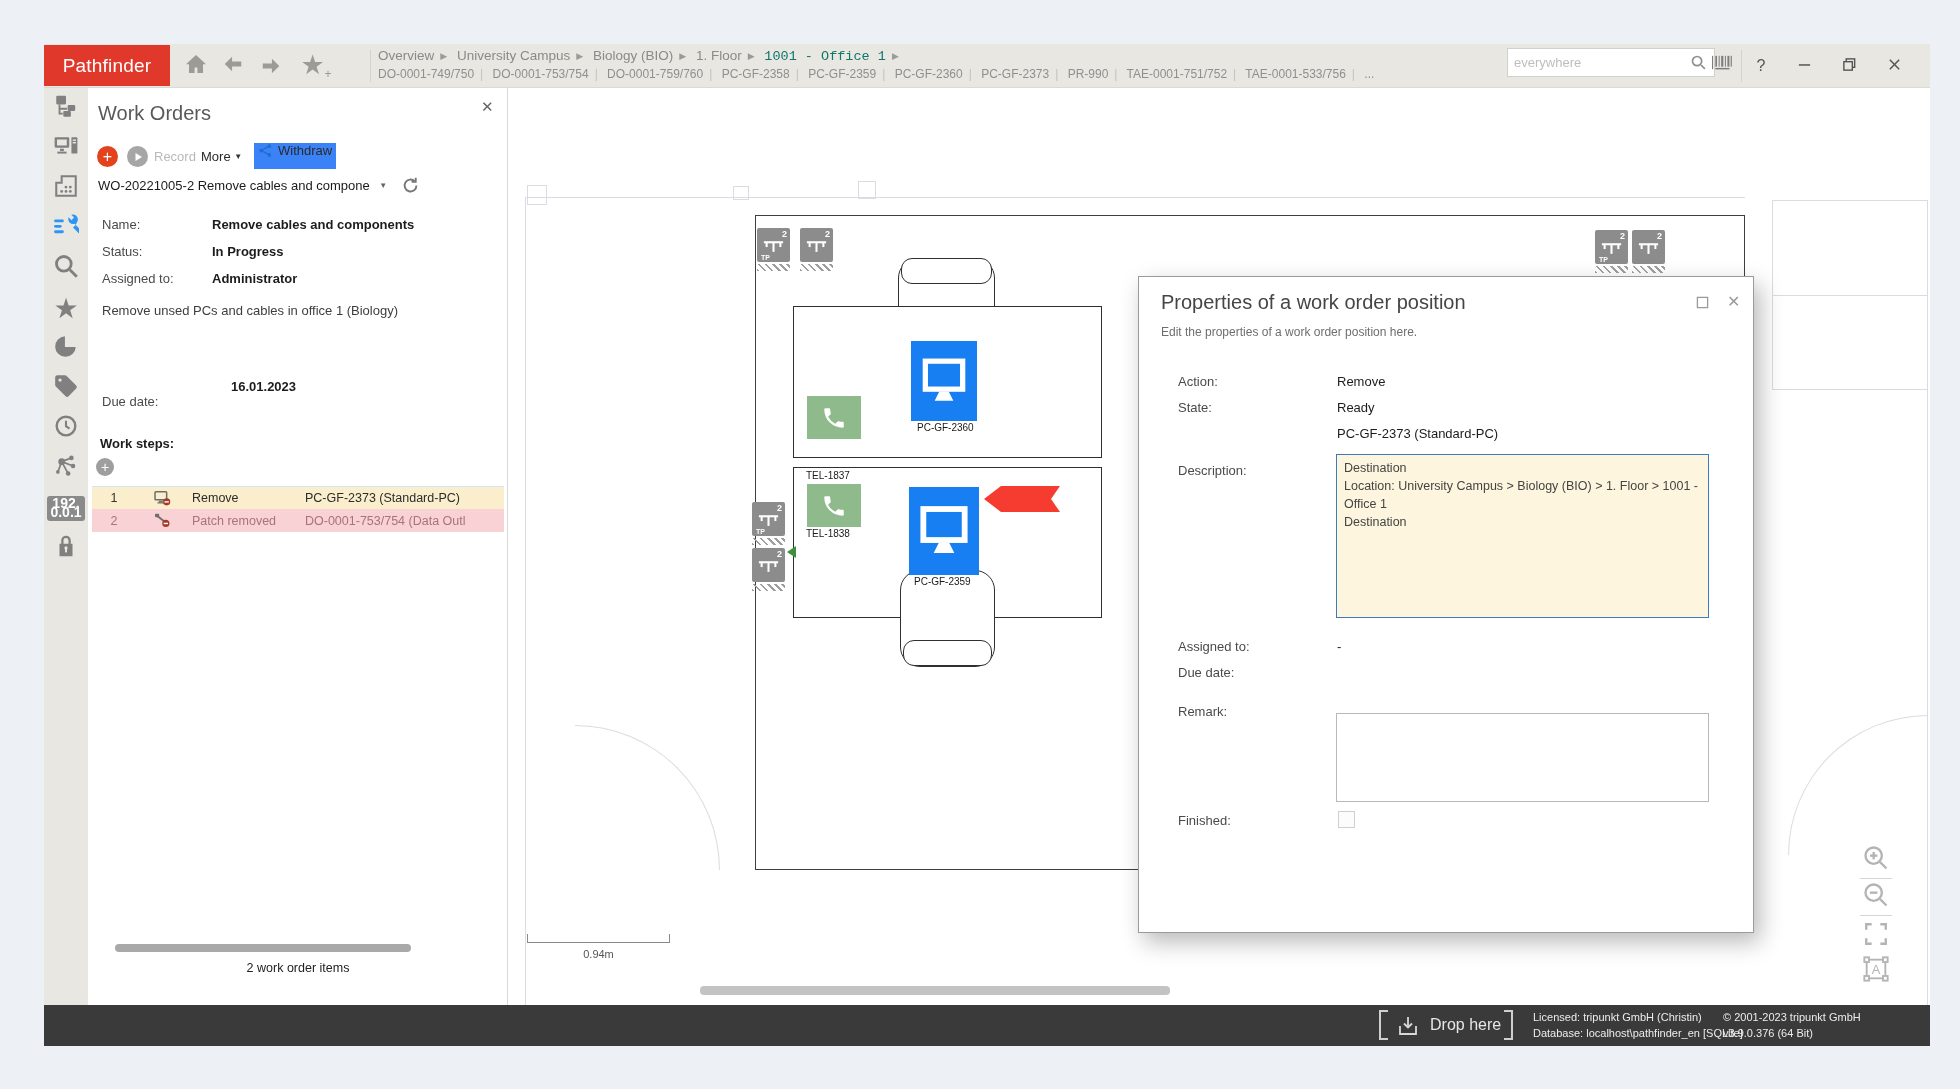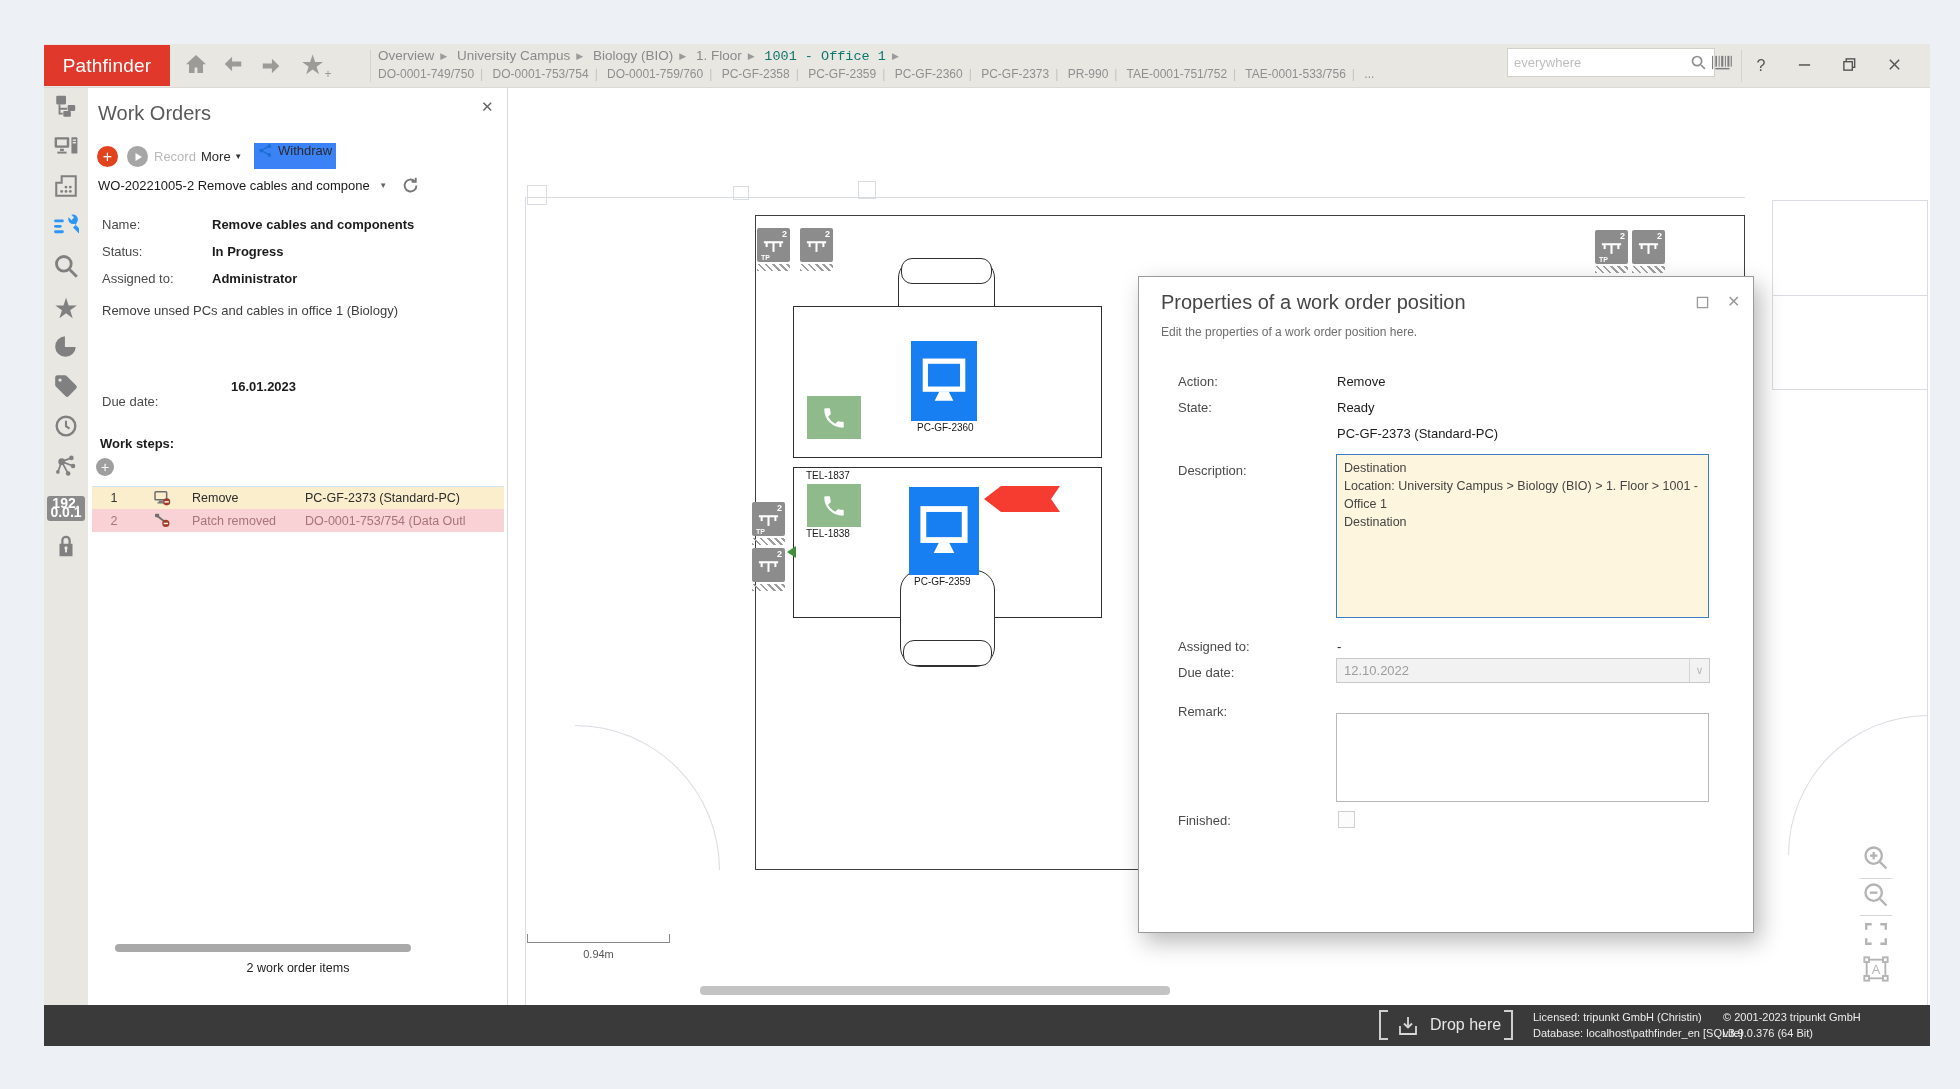--- a/index.html
+++ b/index.html
@@ -539,24 +539,20 @@
 
     <div class="dlg-lab" style="top:186px;">Description:</div>
     <textarea class="abs desc-box" spellcheck="false" style="">Destination
 Location: University Campus &gt; Biology (BIO) &gt; 1. Floor &gt; 1001 - Office 1
 Destination</textarea>
 
     <div class="dlg-lab" style="top:362px;">Assigned to:</div>
     <div class="dlg-val" style="top:362px;">-</div>
 
     <div class="dlg-lab" style="top:388px;">Due date:</div>
-    <div class="abs combo">
-      <span class="val">12.10.2022</span>
-      <span class="chev">∨</span>
-    </div>
 
     <div class="dlg-lab" style="top:427px;">Remark:</div>
     <textarea class="abs remark-box" style=""></textarea>
 
     <div class="dlg-lab" style="top:536px;">Finished:</div>
     <div class="abs checkbox"></div>
 
   </div>
 
   <div class="abs statusbar">

